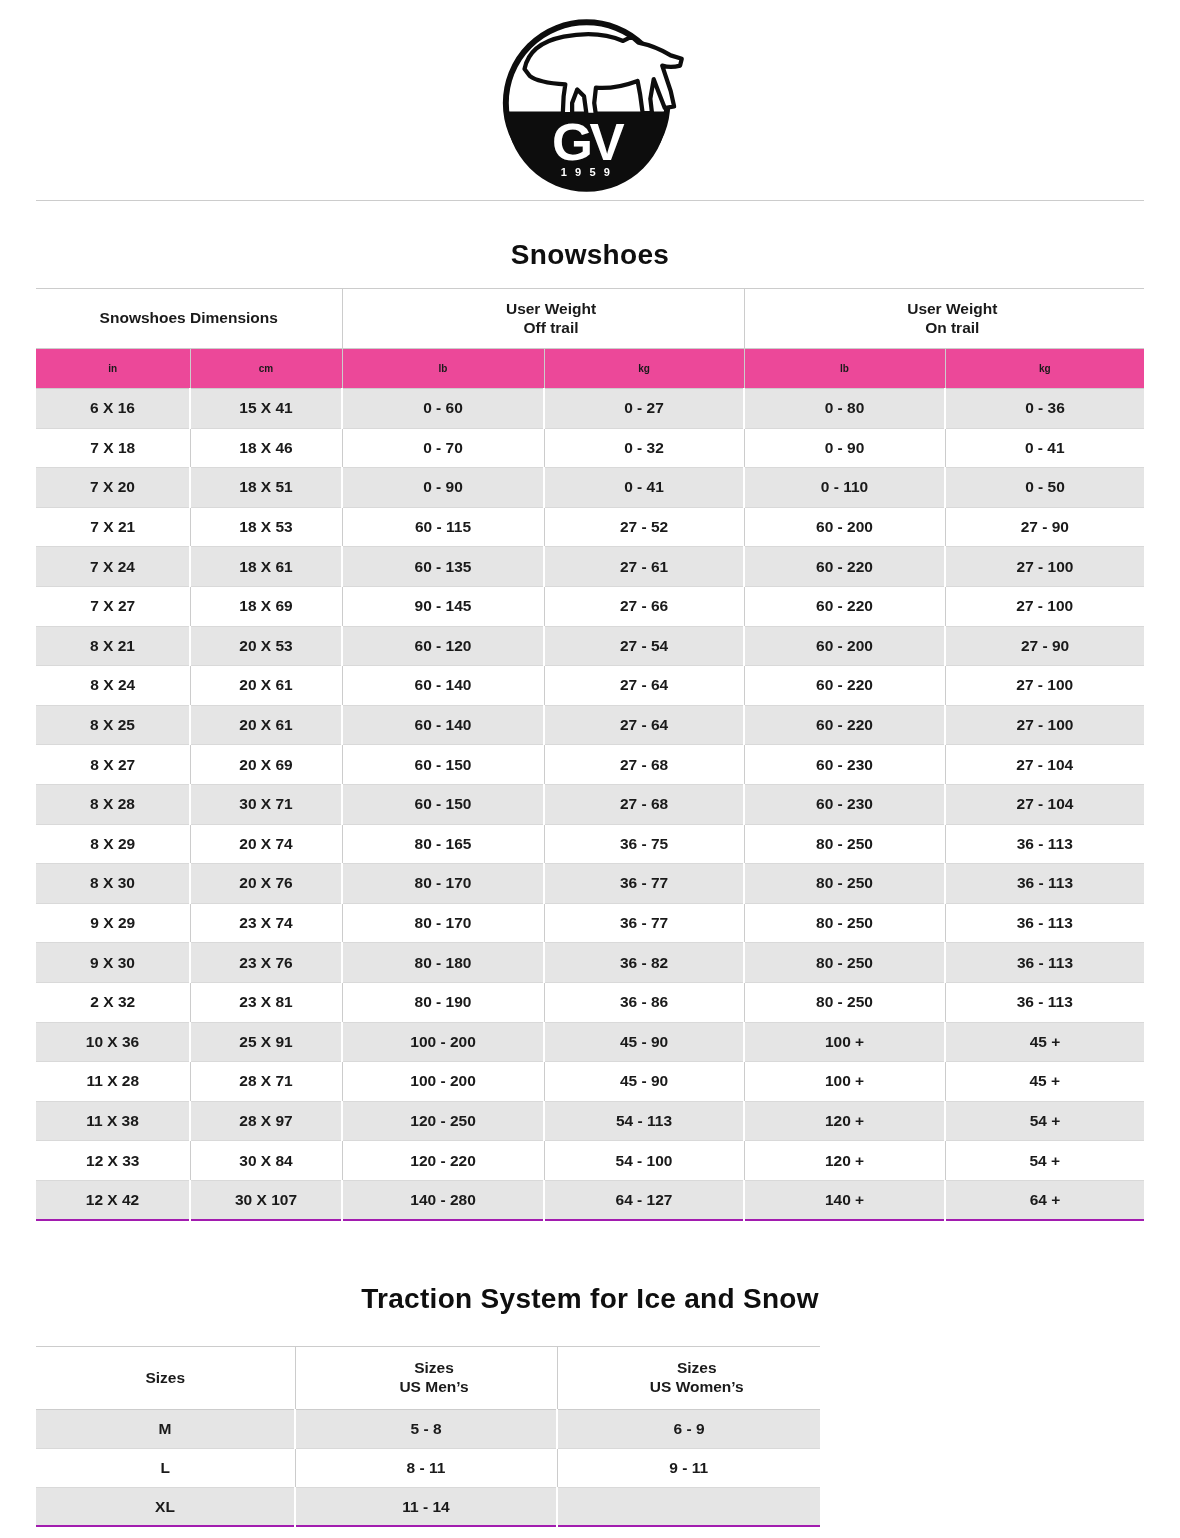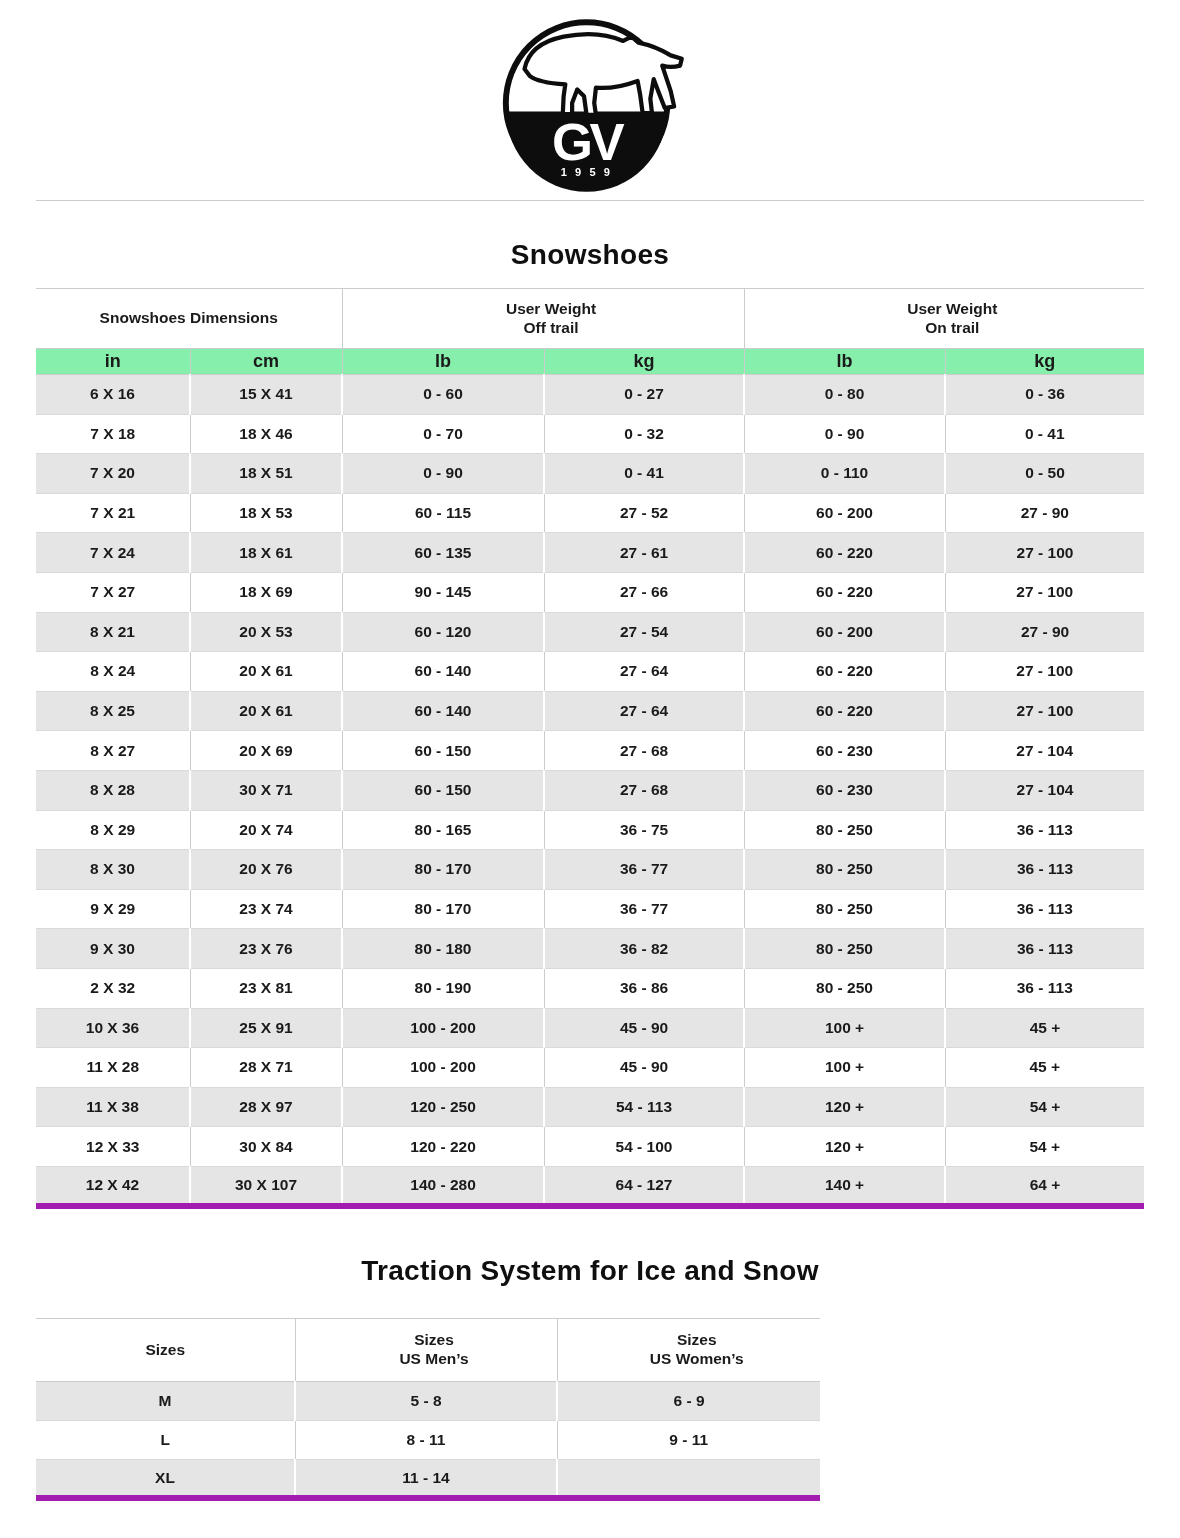--- a/index.html
+++ b/index.html
@@ -18,50 +18,50 @@
 
   .section-title {
     font-size: 28px;
     font-weight: bold;
     letter-spacing: 0.3px;
     color: #0f0f0f;
     margin: 0;
     text-align: center;
   }
   #snowshoes-title { padding-top: 38px; padding-bottom: 17px; }
-  #traction-title  { padding-top: 46px; padding-bottom: 31px; }
+  #traction-title  { padding-top: 46px; padding-bottom: 31px; margin-top: 16px; }
 
   table.sheet-table {
     border-collapse: collapse;
     table-layout: fixed;
     border-top: 1px solid #cccccc;
-    border-bottom: 6px solid #a21caf;
+    border-bottom: 2px solid #a21caf;
   }
   table.sheet-table th, table.sheet-table td {
     text-align: center;
     vertical-align: middle;
     font-weight: bold;
     padding: 0 4px;
     overflow: hidden;
     white-space: nowrap;
   }
   
   tr.group-row th {
     height: 60px;
     font-size: 15.5px;
     line-height: 1.22;
     border-bottom: 1px solid #cccccc;
     background: #ffffff;
   }
   tr.group-row th + th { border-left: 1px solid #cccccc; padding-left: 20px; }
   tr.sub-row th {
-    height: 26px;
-    font-size: 18px;
+    height: 40px;
+    font-size: 10px;
     border-bottom: 1px solid #cccccc;
-    background: #86efac;
+    background: #ec4899;
   }
   tr.sub-row th + th { border-left: 1px solid #cccccc; }
   
   tbody td {
     height: 39.6px;
     font-size: 15.5px;
     border-bottom: 1px solid #d9d9d9;
     background: #ffffff;
   }
   tbody td + td { border-left: 1px solid #cccccc; }

